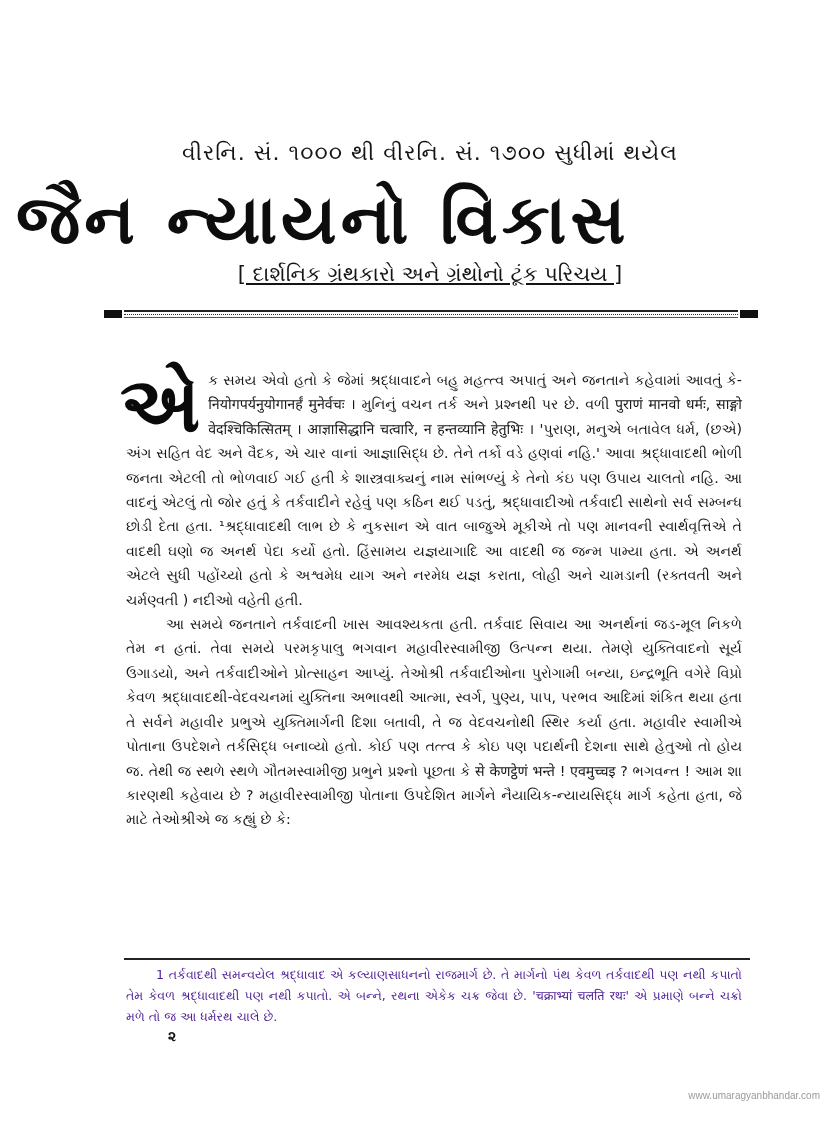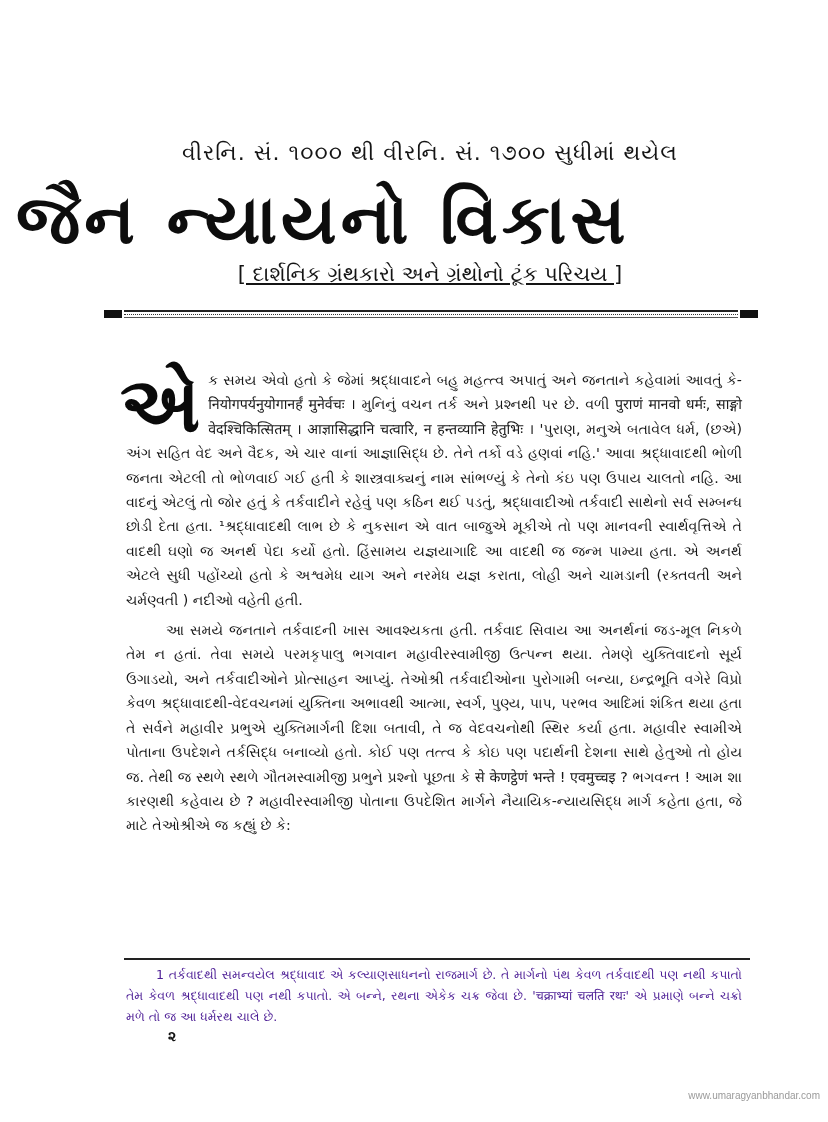--- a/index.html
+++ b/index.html
@@ -35,21 +35,21 @@
   }
   .body-text {
     position: absolute; left: 110px; width: 616px; top: 368px;
     font-size: 14.2px; line-height: 24.4px; text-align: justify; color: #161616;
   }
   .dropcap {
     float: left; font-size: 76px; line-height: 70px; font-weight: bold;
     margin: 2px 8px 0 -6px; color: #0a0a0a;
   }
   .body-text p { margin: 0; }
-  .body-text p.indent { text-indent: 40px; margin-top: 6px; }
+  .body-text p.indent { text-indent: 40px; }
   .bold { font-weight: normal; }
   .fn-rule {
     position: absolute; left: 108px; width: 626px; top: 958px; height: 0;
     border-top: 2px solid #222;
   }
   .footnote {
     position: absolute; left: 110px; width: 616px; top: 964px;
     font-size: 12.6px; line-height: 21px; text-align: justify; color: #4c1d95;
   }
   .footnote p { margin: 0; text-indent: 30px; }

